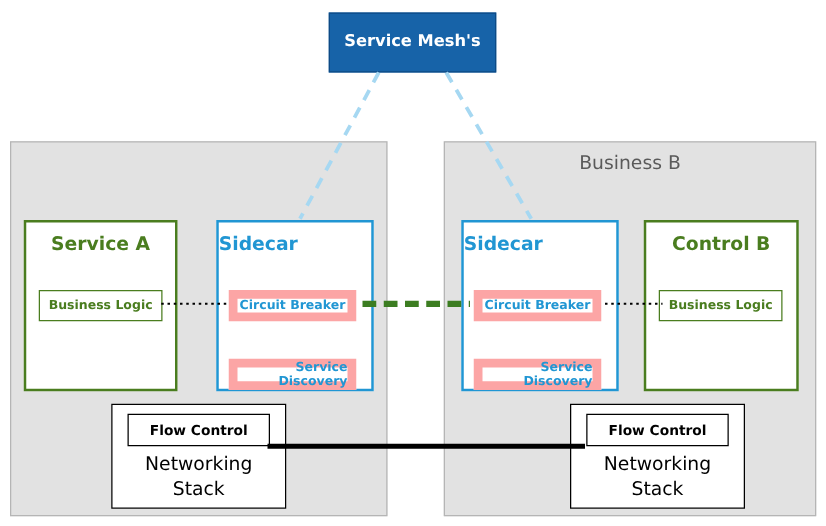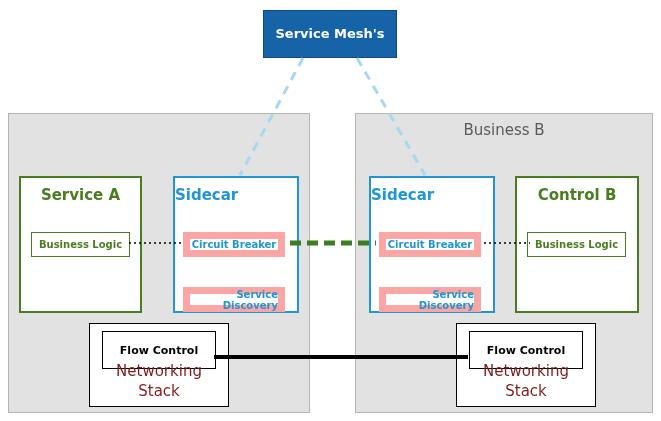--- a/index.html
+++ b/index.html
@@ -81,26 +81,26 @@
   .blue-inner.sd { top: 83px; margin-top: 26px; }
 
   
   .network-box {
     position: absolute; top: 209px; width: 140px; height: 84px;
     background: #ffffff; border: 1px solid #000000; z-index: 2;
   }
   .computer-a .network-box { left: 80px; }
   .computer-b .network-box { left: 100px; }
   .black-inner {
-    left: 12px; top: 7px; width: 114px; height: 38px;
+    left: 12px; top: 7px; width: 114px; height: 26px;
     border: 1px solid #000000; color: #000000; font-size: 11px;
   }
   .network-title {
     position: absolute; top: 38px; left: 0; right: 0;
-    text-align: center; font-size: 15px; color: #7f1d1d;
+    text-align: center; font-size: 15px; color: #000000;
     line-height: 1.3; padding: 0 20px;
   }
 
   
   .links {
     position: absolute; left: 0; top: 0;
     width: 661px; height: 421px;
     z-index: 10; pointer-events: none;
   }
 </style>

